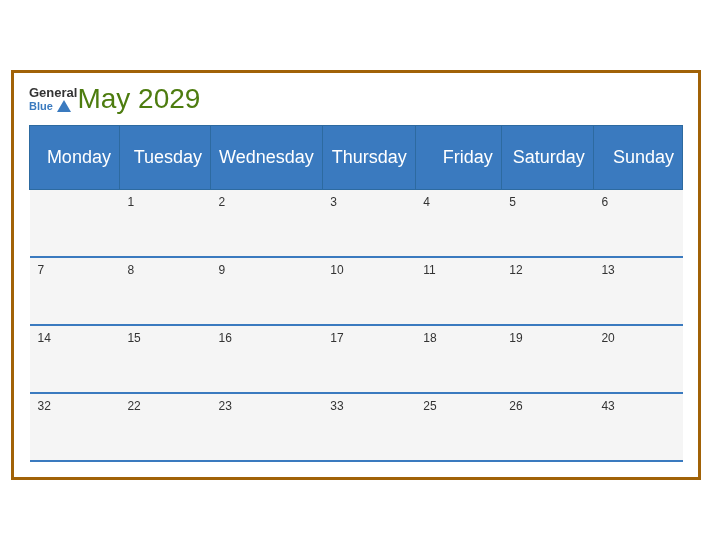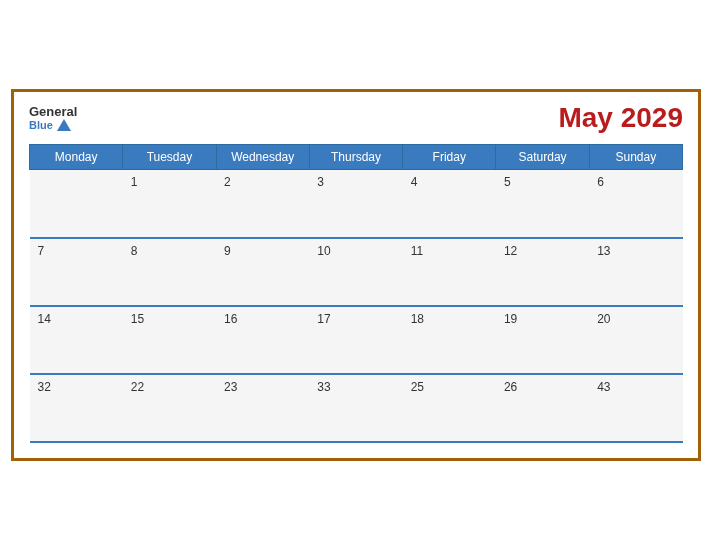--- a/index.html
+++ b/index.html
@@ -46,42 +46,42 @@
       width: 0;
       height: 0;
       border-left: 7px solid transparent;
       border-right: 7px solid transparent;
       border-bottom: 12px solid #3a7abf;
       display: inline-block;
       margin-left: 2px;
     }
     .calendar-title {
       font-size: 28px;
-      font-weight: bold;
-      color: #b91c1c;
-      text-align: right;
+      font-weight: normal;
+      color: #4d7c0f;
+      text-align: left;
       flex: 1;
     }
     .calendar-location {
       font-size: 13px;
       color: #333;
       text-align: right;
       min-width: 120px;
     }
     .calendar-grid {
       width: 100%;
       border-collapse: collapse;
     }
     .calendar-grid thead tr th {
       background: #3a7abf;
       color: #fff;
-      font-size: 12px;
+      font-size: 18px;
       font-weight: normal;
-      text-align: center;
-      padding: 5px 8px;
+      text-align: right;
+      padding: 21px 8px;
       border: 1px solid #2d6aa0;
     }
     .calendar-grid tbody tr td {
       width: calc(100% / 7);
       height: 68px;
       vertical-align: top;
       padding: 5px 8px;
       border-bottom: 2px solid #3a7abf;
       border-right: none;
       border-left: none;

